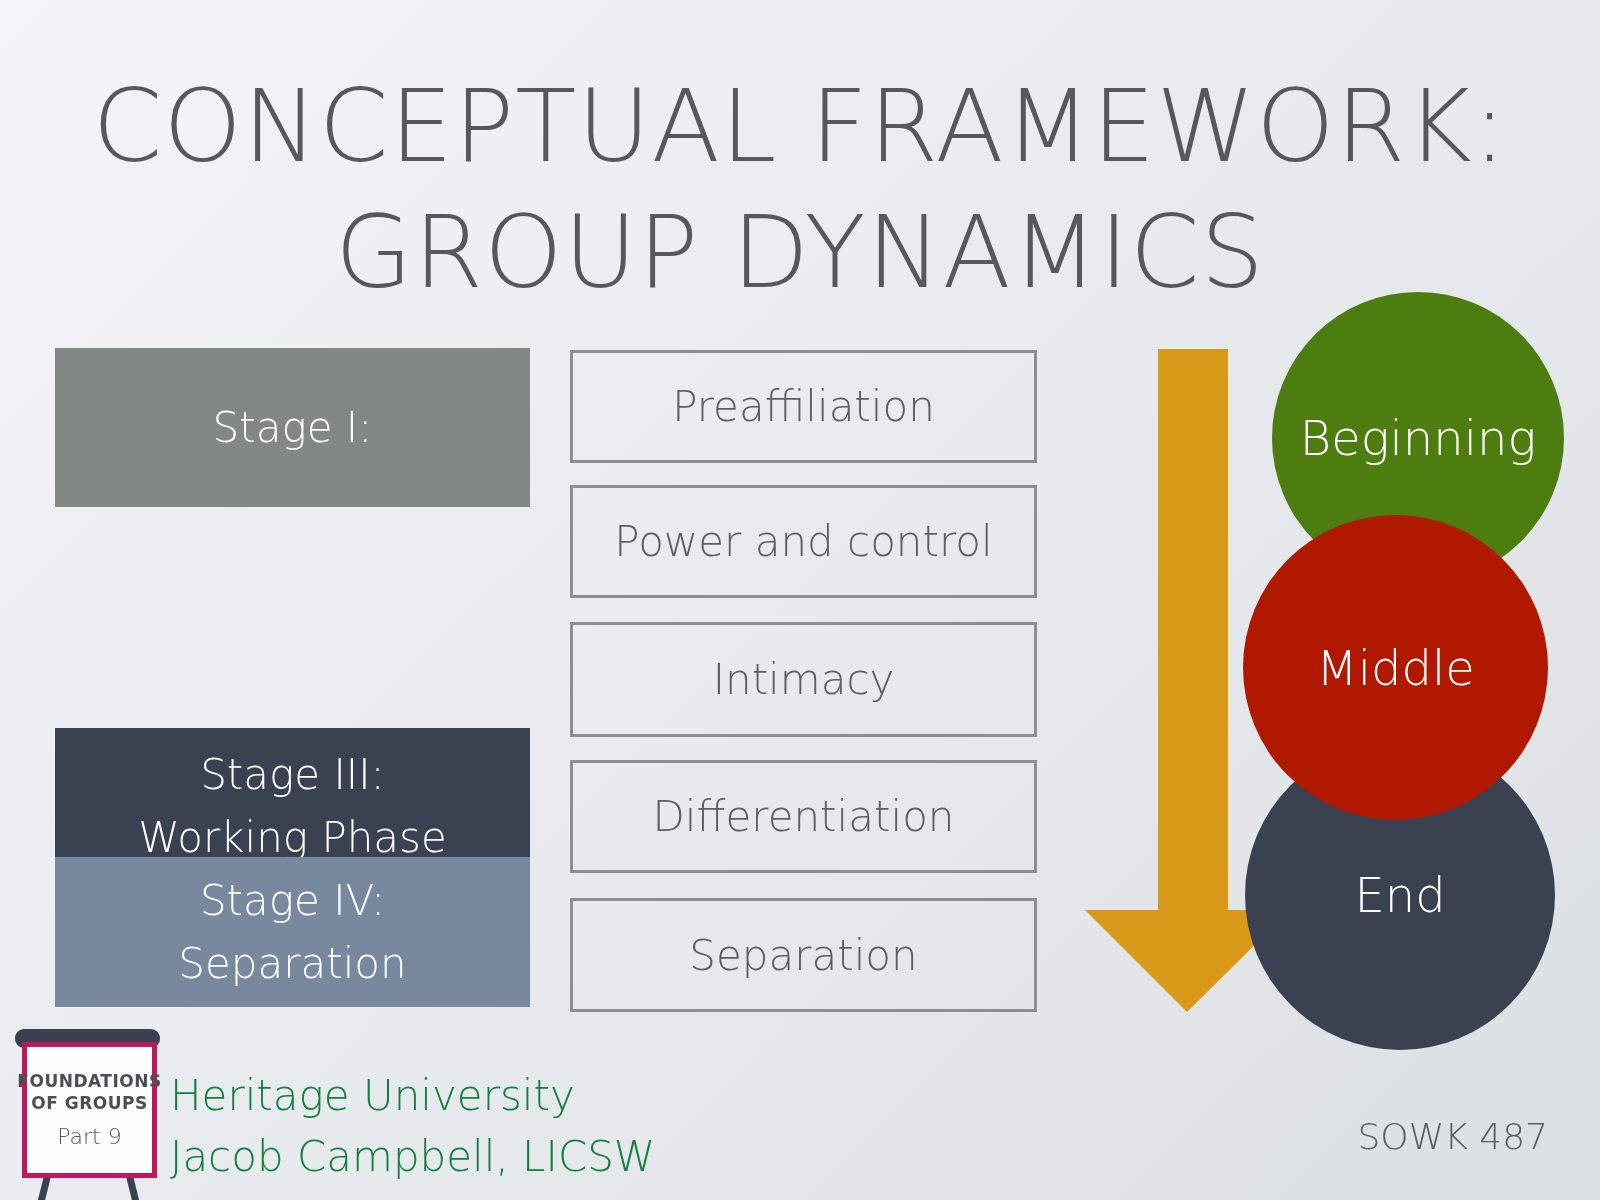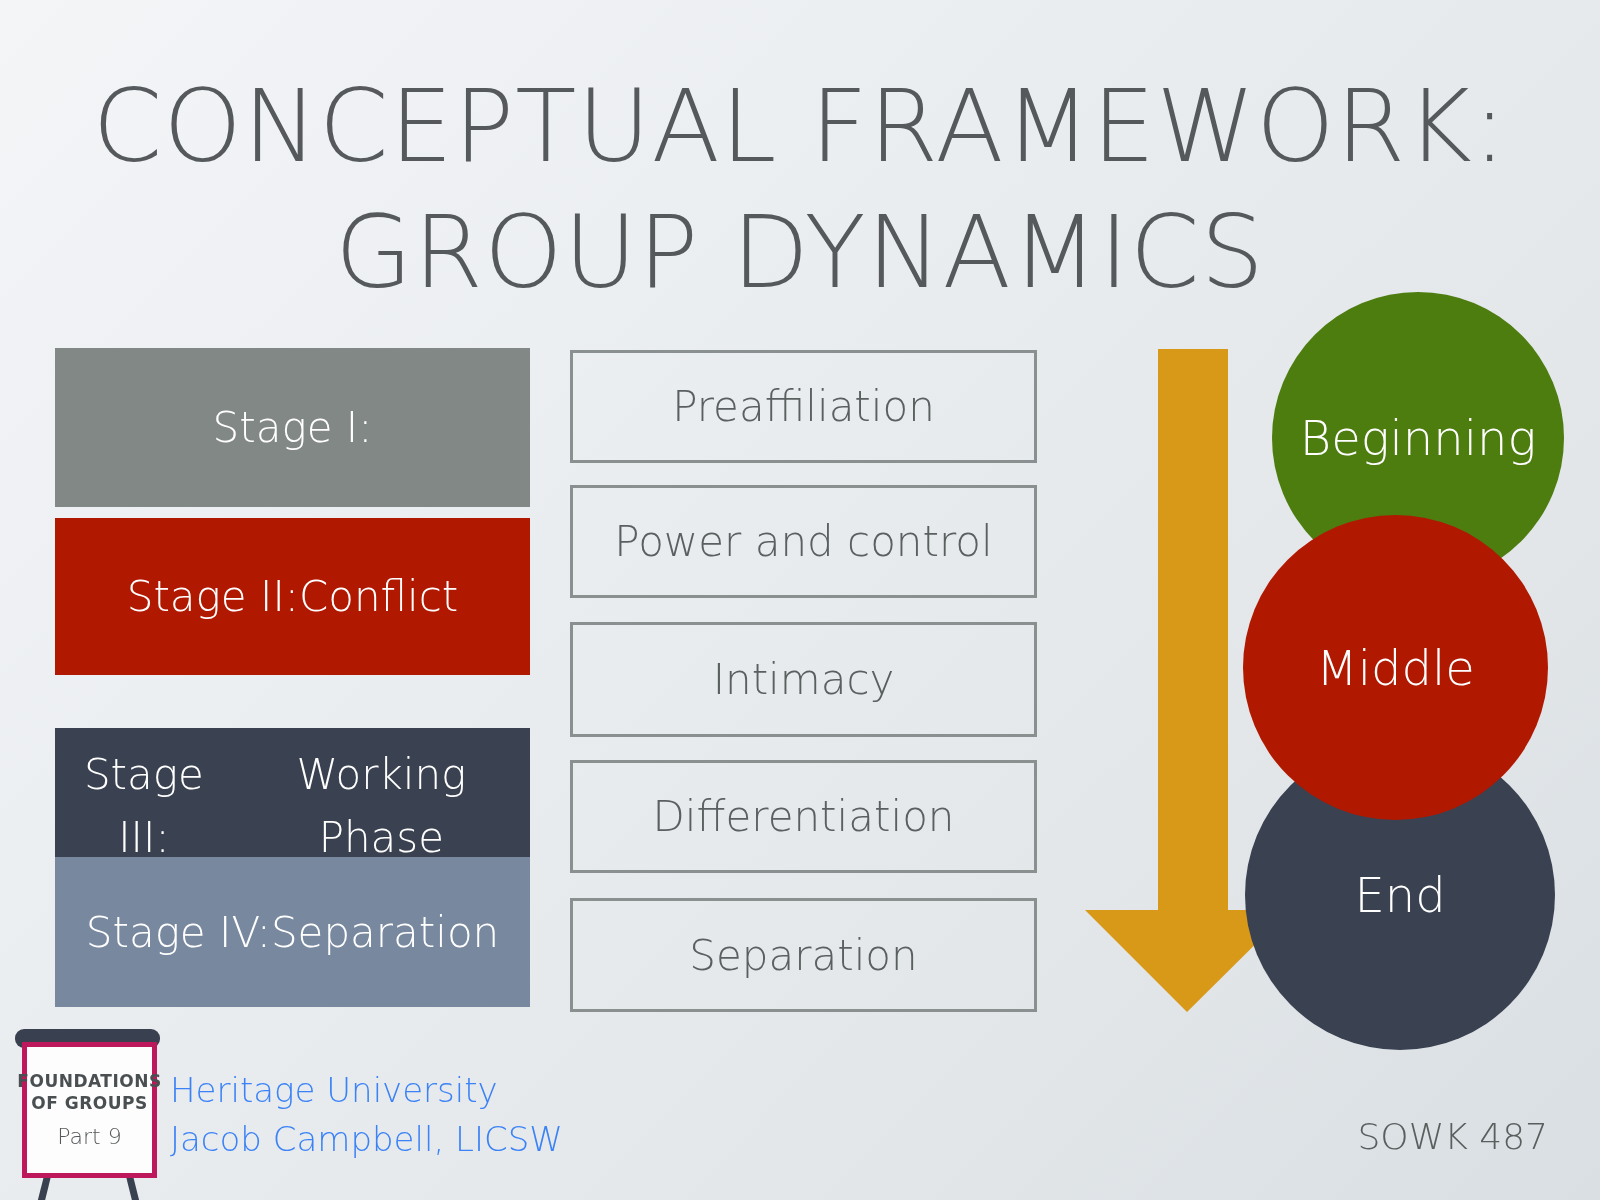--- a/index.html
+++ b/index.html
@@ -15,21 +15,21 @@
   
   .title{
     position:absolute;top:64px;left:0;width:1600px;
     text-align:center;color:#56595b;
     font-size:100px;line-height:1.26;letter-spacing:1px;
   }
 
   
   .stage{
     position:absolute;left:55px;width:475px;
-    display:flex;justify-content:center;align-items:center;
+    display:flex;flex-direction:column;justify-content:center;align-items:center;
     color:#ffffff;font-size:42px;line-height:1.5;text-align:center;
   }
   .stage1{top:348px;height:159px;background:#828886;}
   .stage2{top:518px;height:157px;background:#b11800;}
   .stage3{top:728px;height:155px;background:#3a4150;}
   .stage4{top:857px;height:150px;background:#78889f;}
 
   
   .phase{
     position:absolute;left:570px;width:467px;
@@ -70,43 +70,39 @@
   }
   .easel-board .bold-line{font-weight:700;font-size:17px;color:#4a4f52;line-height:1.25;letter-spacing:0.5px;}
   .easel-board .part-line{font-weight:200;font-size:22px;color:#55585a;margin-top:10px;}
   .easel-leg{position:absolute;width:7px;height:42px;background:#39404f;top:156px;}
   .easel-leg.left{left:44px;transform:rotate(14deg);transform-origin:top center;}
   .easel-leg.right{left:126px;transform:rotate(-14deg);transform-origin:top center;}
 
   
   .credits{
     position:absolute;left:170px;top:1066px;
-    color:#3b82f6;font-size:34px;line-height:1.45;
+    color:#15803d;font-size:42px;line-height:1.45;
   }
   .course{
     position:absolute;right:52px;top:1116px;
     color:#5a5f5e;font-size:36px;
   }
 </style>
 </head>
 <body>
 
 <div class="slide">
 
   <div class="title">
     <div>CONCEPTUAL FRAMEWORK:</div>
     <div>GROUP DYNAMICS</div>
   </div>
 
   <div class="stage stage1">
     <div>Stage I:</div>
-  </div>
-  <div class="stage stage2">
-    <div>Stage II:</div>
-    <div>Conflict</div>
   </div>
   <div class="stage stage3">
     <div>Stage III:</div>
     <div>Working Phase</div>
   </div>
   <div class="stage stage4">
     <div>Stage IV:</div>
     <div>Separation</div>
   </div>
 

